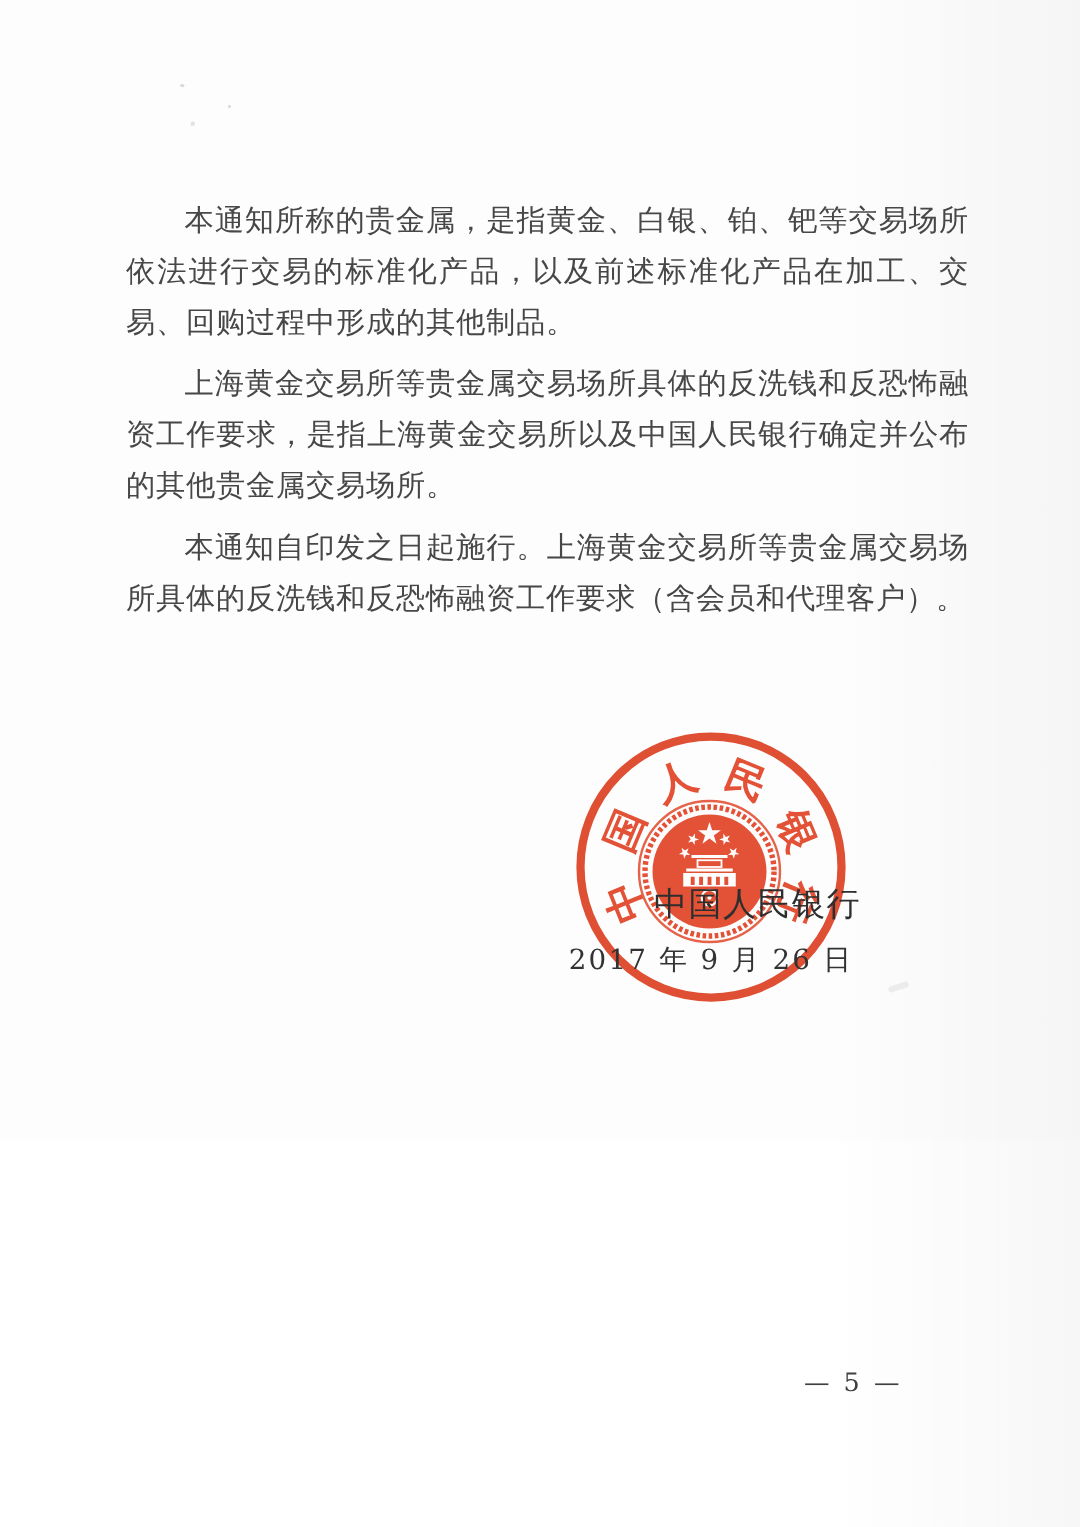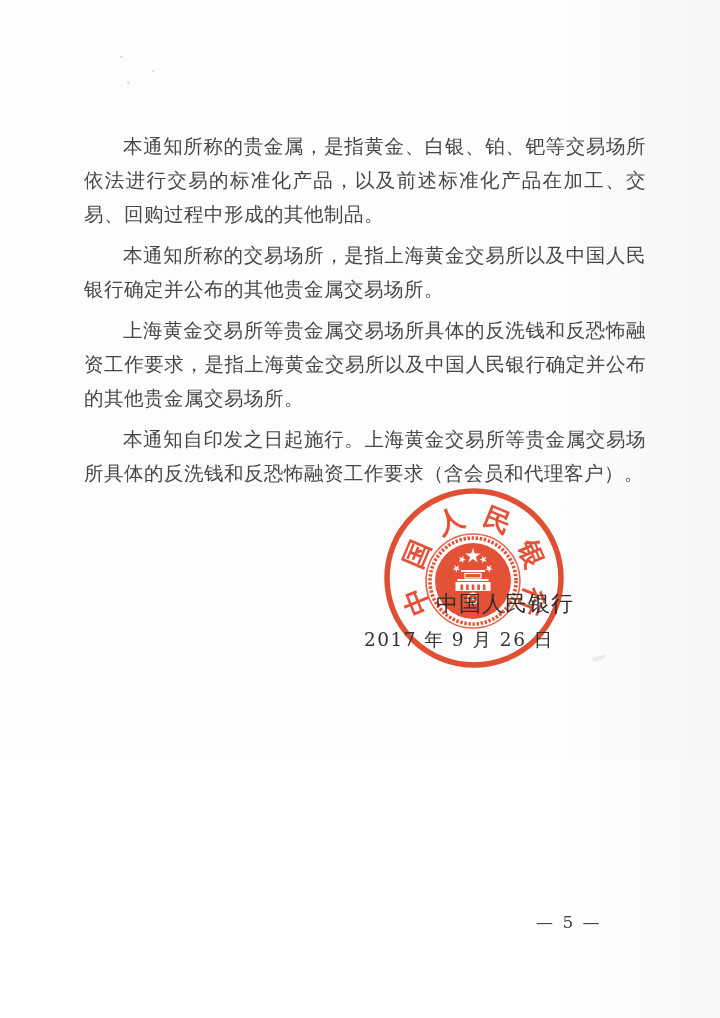--- a/index.html
+++ b/index.html
@@ -50,20 +50,21 @@
   .signature{
     position:absolute;left:374px;top:593px;width:200px;
     text-align:right;
     color:#2e2e2e;
     font-size:22px;
     letter-spacing:1px;
     line-height:21px;
   }
   .sig-date{
     position:absolute;left:364px;top:627px;width:220px;
+    text-align:center;
     color:#333333;
     font-size:18.5px;
     letter-spacing:1.5px;
   }
 
   .page-number{
     position:absolute;left:536px;top:912px;width:120px;
     color:#3f3f3f;
     font-size:17px;
     letter-spacing:2px;
@@ -76,21 +77,20 @@
 <div class="page">
 
   <div class="scan-shade"></div>
   <div class="speck s1"></div>
   <div class="speck s2"></div>
   <div class="speck s3"></div>
   <div class="smudge"></div>
 
   <div class="doc-body">
     <p>本通知所称的贵金属，是指黄金、白银、铂、钯等交易场所依法进行交易的标准化产品，以及前述标准化产品在加工、交易、回购过程中形成的其他制品。</p>
-    <p>本通知所称的交易场所，是指上海黄金交易所以及中国人民银行确定并公布的其他贵金属交易场所。</p>
     <p>上海黄金交易所等贵金属交易场所具体的反洗钱和反恐怖融资工作要求，是指上海黄金交易所以及中国人民银行确定并公布的其他贵金属交易场所。</p>
     <p>本通知自印发之日起施行。上海黄金交易所等贵金属交易场所具体的反洗钱和反恐怖融资工作要求（含会员和代理客户）。</p>
   </div>
 
   <div class="seal">
     <svg width="200" height="200" viewBox="0 0 200 200">
       <defs>
         <polygon id="star" points="0,-1 -0.225,-0.309 -0.951,-0.309 -0.363,0.118 -0.588,0.809 0,0.382 0.588,0.809 0.363,0.118 0.951,-0.309 0.225,-0.309"></polygon>
       </defs>
 

